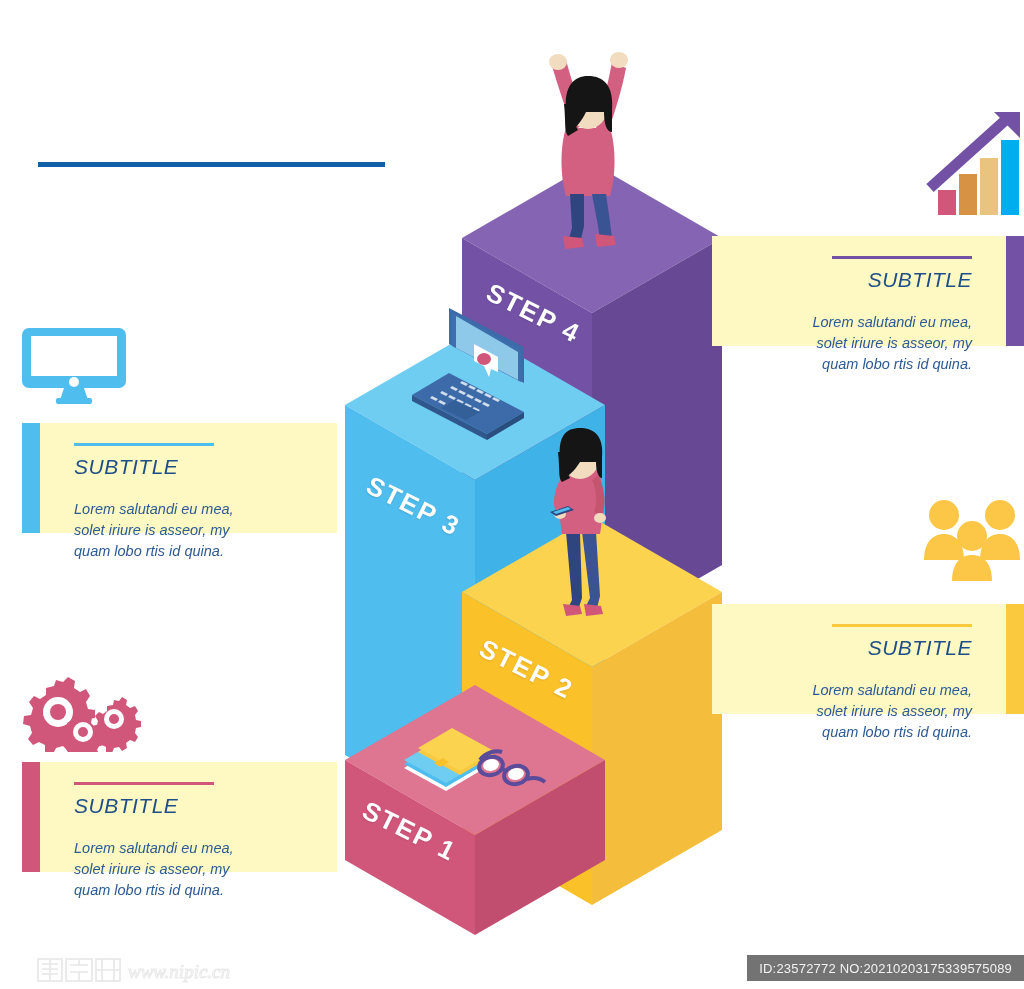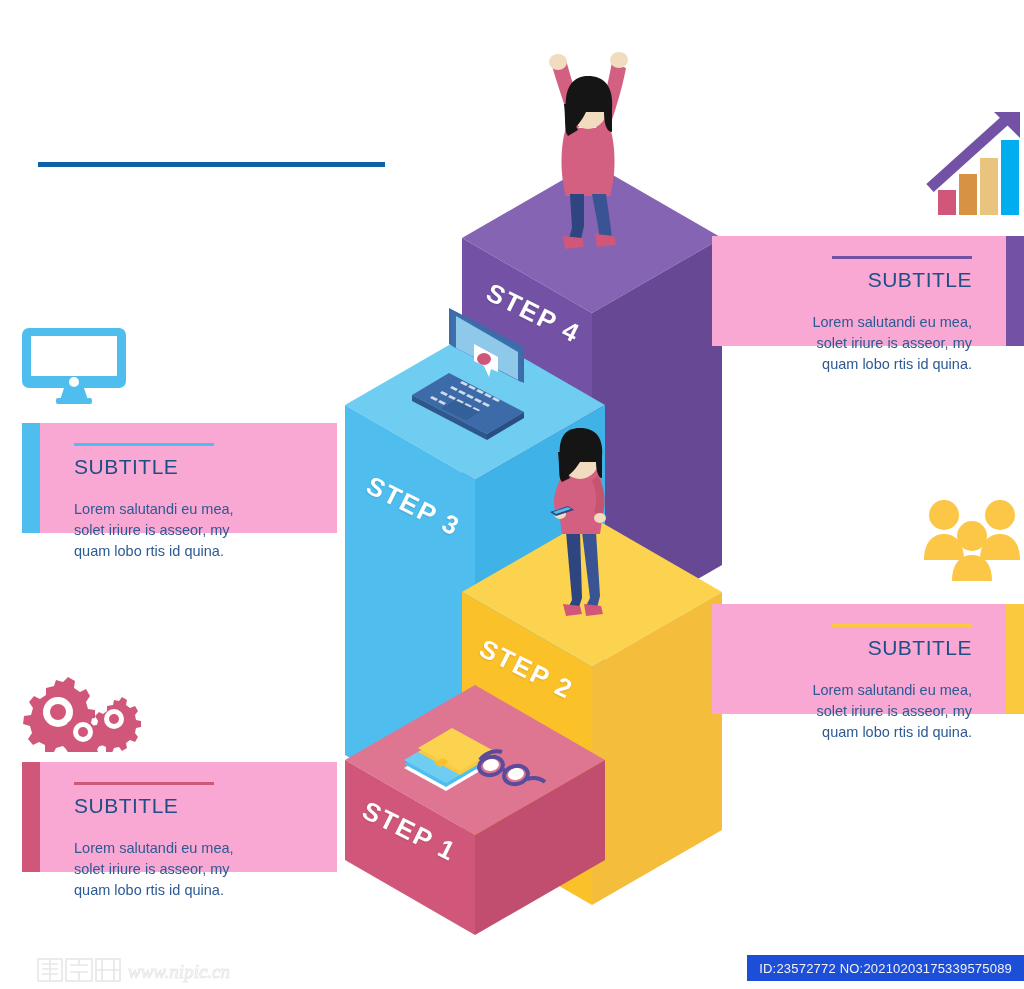--- a/index.html
+++ b/index.html
@@ -11,22 +11,23 @@
   .stage{position:absolute;inset:0;}
 
   
   .top-rule{
     position:absolute;left:38px;top:162px;width:347px;height:5px;
     background:#1060A8;
   }
 
   
   .card{
-    position:absolute;background:#f9a8d4;display:flex;flex-direction:column;
+    position:absolute;background:#fef9c3;display:flex;flex-direction:column;
     box-sizing:border-box;
+    font-style:italic;
   }
   .card .accent-bar{position:absolute;top:0;width:18px;height:100%;}
   .card.left .accent-bar{left:0;}
   .card.right .accent-bar{right:0;}
   .card .inner{position:relative;padding:20px 34px 20px 34px;}
   .card.left .inner{padding-left:52px;text-align:left;}
   .card.right .inner{padding-right:52px;text-align:right;}
   .card .rule{height:3px;width:140px;margin-bottom:9px;}
   .card.right .rule{margin-left:auto;}
   .card .subtitle{
@@ -65,21 +66,21 @@
   #icon-growth{left:918px;top:110px;width:106px;height:105px;}
   #icon-people{left:920px;top:498px;width:104px;height:84px;}
 
   
   #wm-logo{
     position:absolute;left:6px;top:952px;width:225px;height:34px;
     opacity:.30;
   }
   #wm-id{
     position:absolute;right:0px;top:955px;height:26px;
-    background:#1d4ed8;color:#F2F2F2;font-size:13px;
+    background:#737373;color:#F2F2F2;font-size:13px;
     display:flex;align-items:center;padding:0 12px;letter-spacing:.2px;
     font-family:"Liberation Sans","DejaVu Sans",sans-serif;
   }
 </style>
 </head>
 <body>
 
 <div class="stage">
 
   <div class="top-rule"></div>

